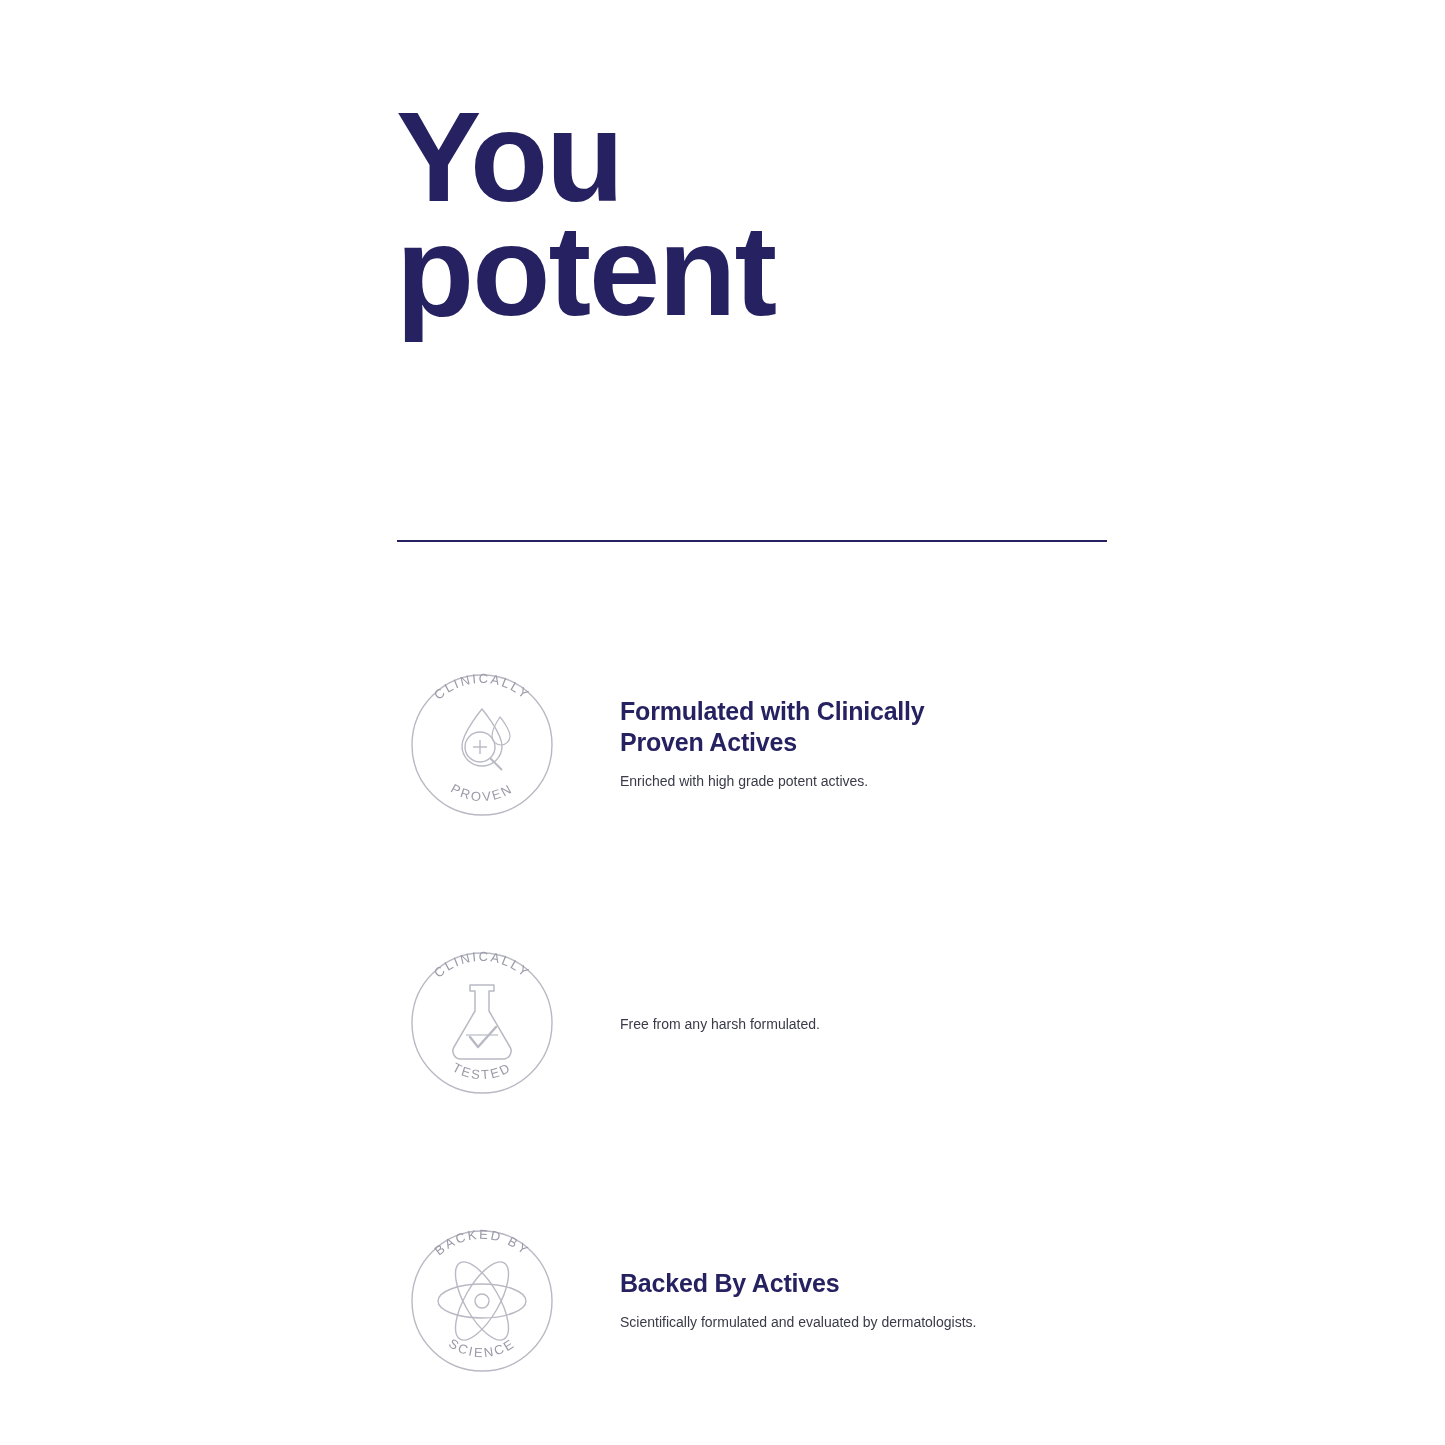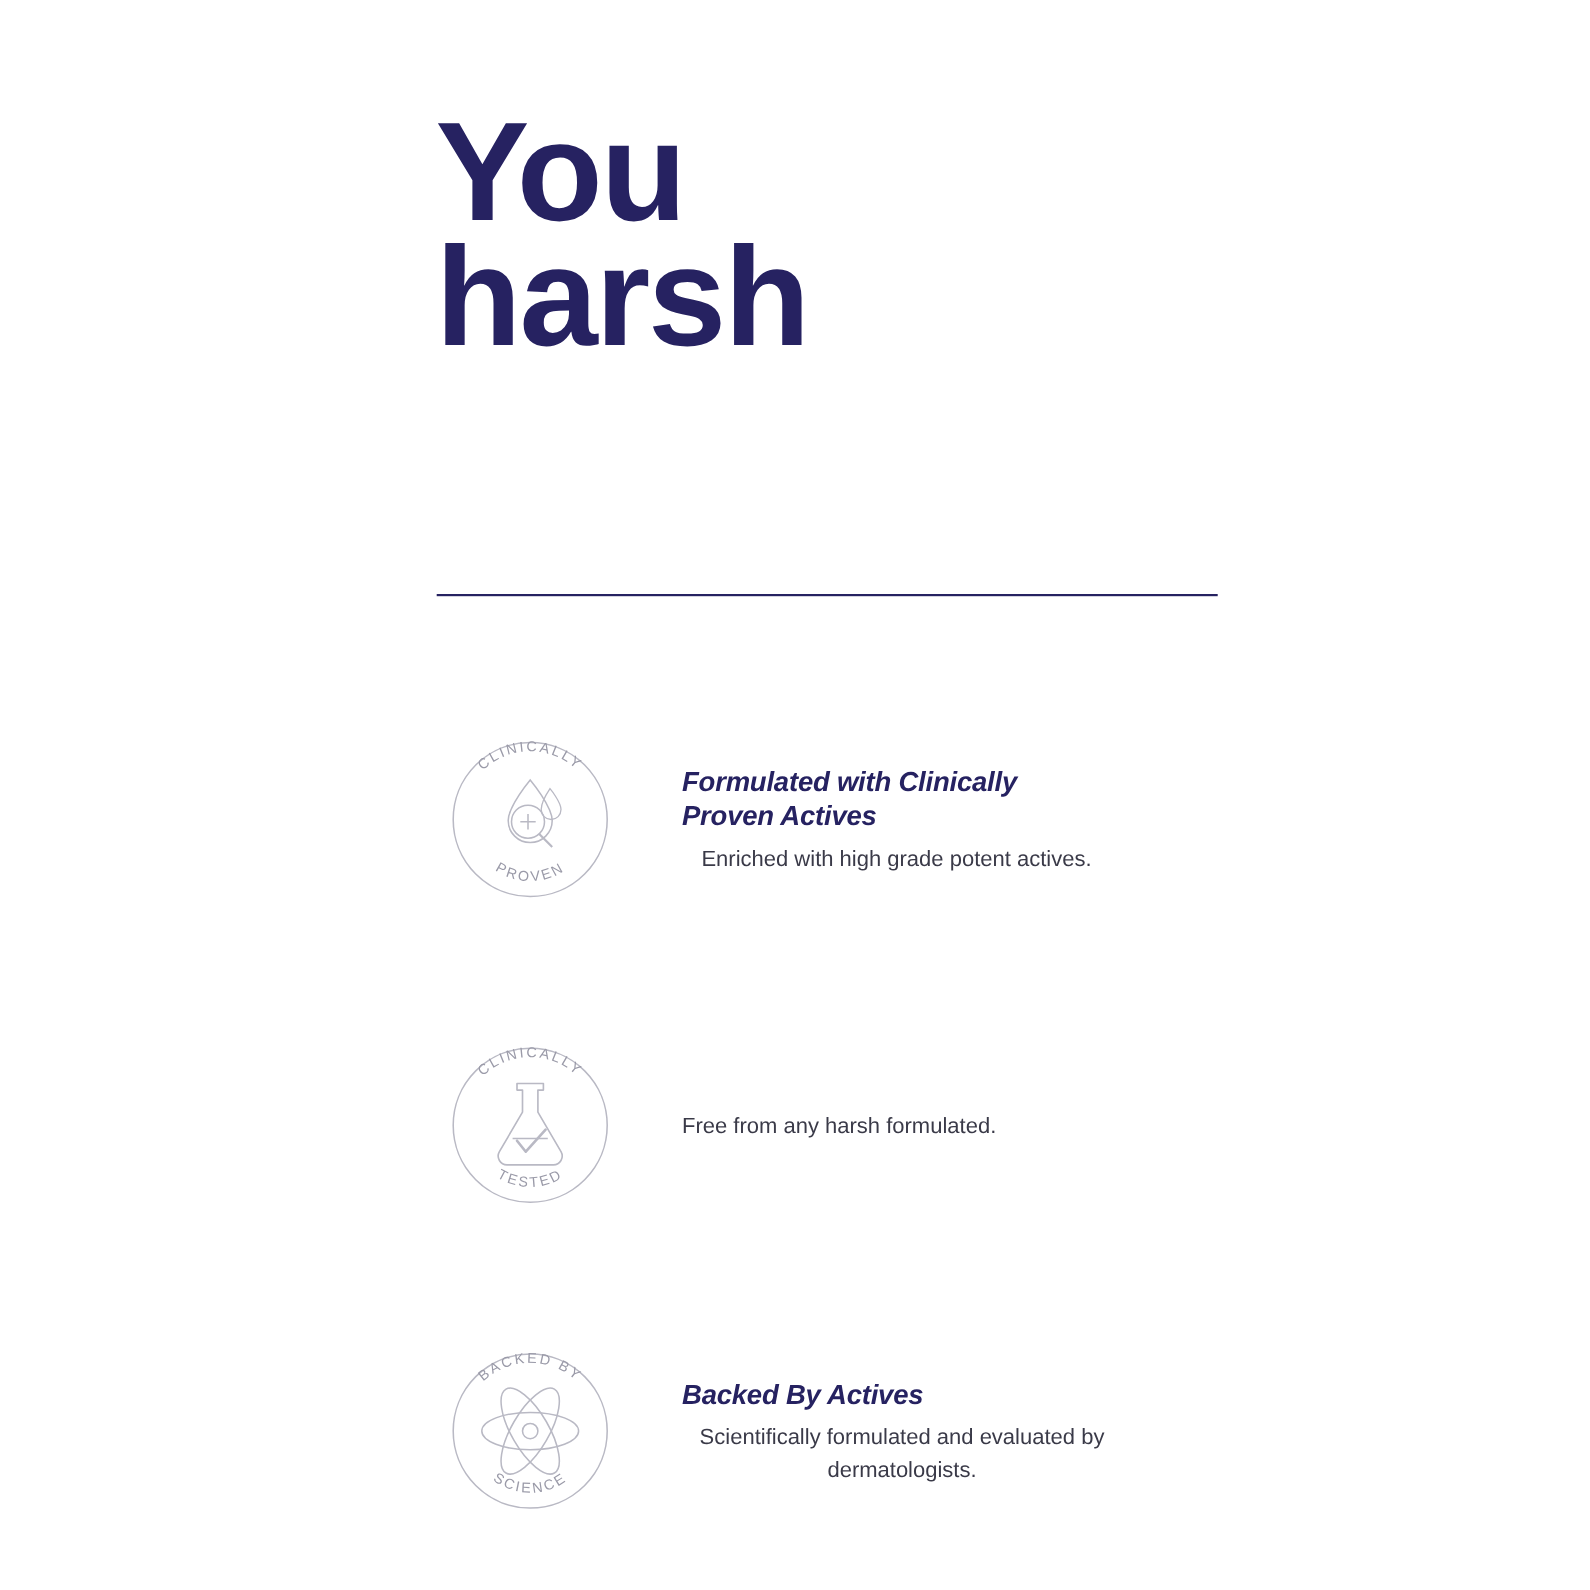--- a/index.html
+++ b/index.html
@@ -78,48 +78,46 @@
     padding-top: 2px;
   }
   .feature-title {
     font-size: 25px;
     font-weight: bold;
     color: #262261;
     line-height: 31px;
     margin: 0 0 8px 0;
     letter-spacing: -0.2px;
     max-width: 390px;
-    font-style: italic;
   }
   .feature-desc {
-    font-size: 20px;
+    font-size: 14px;
     color: #3a3a48;
     line-height: 30px;
     margin: 0;
     max-width: 400px;
     font-weight: normal;
-    text-align: center;
   }
 
   .ring-text {
     font-size: 13px;
     letter-spacing: 2.2px;
     fill: #9a9aa8;
     font-family: "Liberation Sans", sans-serif;
     font-weight: normal;
   }
 </style>
 </head>
 <body>
 
 <div class="page">
 
   <div class="headline">
     <div class="headline-line">You</div>
-    <div class="headline-line">harsh</div>
+    <div class="headline-line">potent</div>
   </div>
 
   <div class="divider"></div>
 
   <div class="features">
 
     <div class="feature">
       <div class="badge">
         <svg viewBox="0 0 172 172" xmlns="http://www.w3.org/2000/svg">
           <defs>

